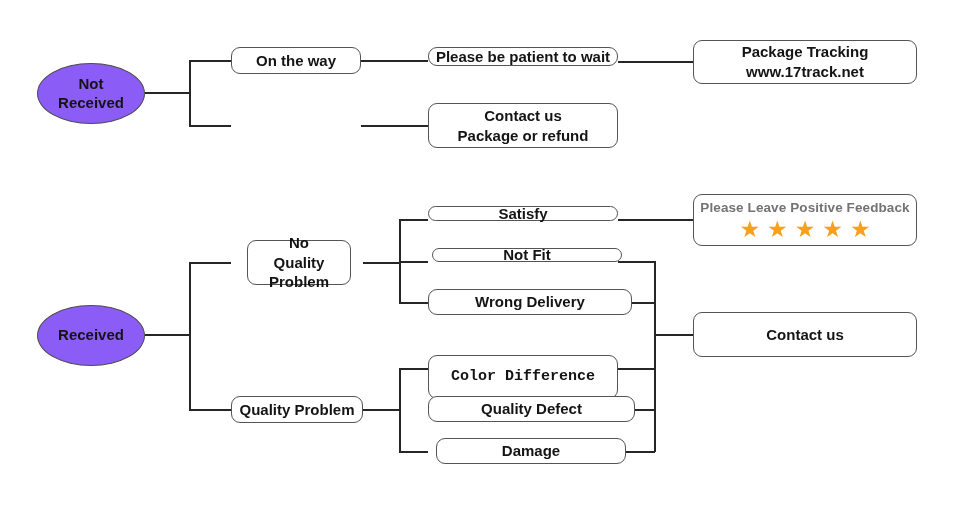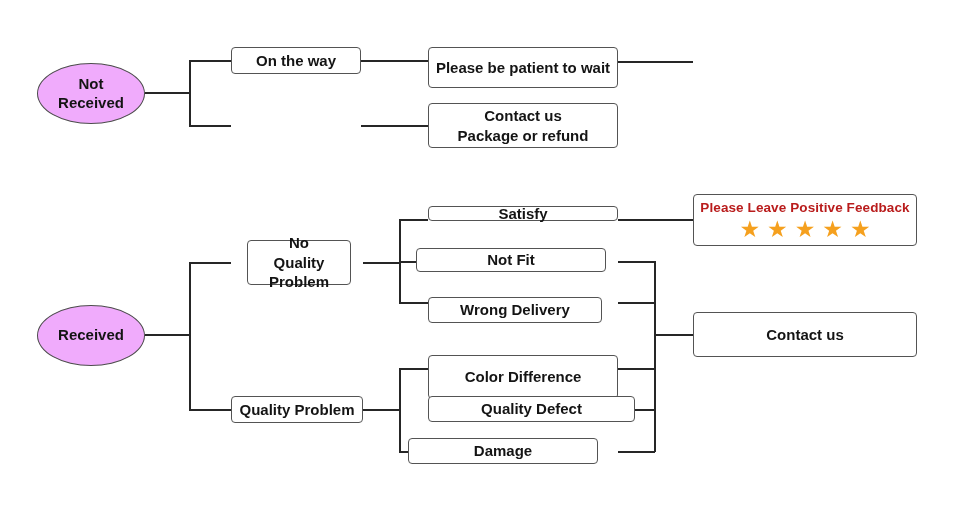--- a/index.html
+++ b/index.html
@@ -12,36 +12,36 @@
     position: relative;
     width: 960px;
     height: 513px;
     background: #ffffff;
     overflow: hidden;
   }
   .ellipse {
     position: absolute;
     border: 1.5px solid #4d4d4d;
     border-radius: 50%;
-    background: #f0abfc;
+    background: #8b5cf6;
     display: flex;
     flex-direction: column;
     align-items: center;
     justify-content: center;
     text-align: center;
     font-size: 15px;
     font-weight: 600;
     color: #141414;
     line-height: 1.25;
     box-sizing: border-box;
   }
   .node {
     position: absolute;
     border: 1.5px solid #545454;
-    border-radius: 4px;
+    border-radius: 9px;
     background: #ffffff;
     display: flex;
     flex-direction: column;
     align-items: center;
     justify-content: center;
     text-align: center;
     font-size: 15px;
     font-weight: 600;
     color: #141414;
     line-height: 1.32;
@@ -54,21 +54,21 @@
   }
   .vl {
     position: absolute;
     width: 1.5px;
     background: #262626;
   }
   .feedback-label {
     font-size: 13.5px;
     font-weight: 700;
     letter-spacing: 0.1px;
-    color: #b91c1c;
+    color: #737373;
   }
   .stars {
     font-size: 23px;
     line-height: 1;
     letter-spacing: 7px;
     padding-left: 7px; 
     color: #F5A01E;
     margin-top: 2px;
     white-space: nowrap;
   }
@@ -114,64 +114,68 @@
   <div class="ellipse" style="left:37px; top:63px; width:108px; height:61px;">
     <span>Not</span>
     <span>Received</span>
   </div>
 
   <div class="node" style="left:231px; top:47px; width:130px; height:27px;">
     <span>On the way</span>
   </div>
 
 
-  <div class="node" style="left:428px; top:47px; width:190px; height:41px;">
+  <div class="node" style="left:428px; top:47px; width:190px; height:19px;">
     <span>Please be patient to wait</span>
   </div>
 
   <div class="node" style="left:428px; top:103px; width:190px; height:45px;">
     <span>Contact us</span>
     <span>Package or refund</span>
   </div>
 
+  <div class="node" style="left:693px; top:40px; width:224px; height:44px;">
+    <span>Package Tracking</span>
+    <span>www.17track.net</span>
+  </div>
 
   <div class="ellipse" style="left:37px; top:305px; width:108px; height:61px;">
     <span>Received</span>
   </div>
 
   <div class="node" style="left:247px; top:240px; width:104px; height:45px;">
     <span>No</span>
     <span>Quality Problem</span>
   </div>
 
   <div class="node" style="left:231px; top:396px; width:132px; height:27px;">
     <span>Quality Problem</span>
   </div>
 
   <div class="node" style="left:428px; top:206px; width:190px; height:15px;">
     <span>Satisfy</span>
   </div>
 
-  <div class="node" style="left:416px; top:248px; width:190px; height:24px;">
+  <div class="node" style="left:432px; top:248px; width:190px; height:14px;">
     <span>Not Fit</span>
   </div>
 
-  <div class="node" style="left:428px; top:289px; width:174px; height:26px;margin-top:8px;">
+  <div class="node" style="left:428px; top:289px; width:204px; height:26px;">
     <span>Wrong Delivery</span>
   </div>
 
-  <div class="node" style="left:428px; top:355px; width:190px; height:44px;">
+  <div class="node" style="left:428px; top:355px; width:190px; height:44px;font-family:Liberation Mono, monospace;">
     <span>Color Difference</span>
   </div>
 
   <div class="node" style="left:428px; top:396px; width:207px; height:26px;">
     <span>Quality Defect</span>
   </div>
 
-  <div class="node" style="left:408px; top:438px; width:190px; height:26px;">
+  <div class="node" style="left:436px; top:438px; width:190px; height:26px;">
     <span>Damage</span>
   </div>
 
   <div class="node" style="left:693px; top:194px; width:224px; height:52px;">
     <span class="feedback-label">Please Leave Positive Feedback</span>
     <span class="stars">★★★★★</span>
   </div>
 
   <div class="node" style="left:693px; top:312px; width:224px; height:45px;">
     <span>Contact us</span>

